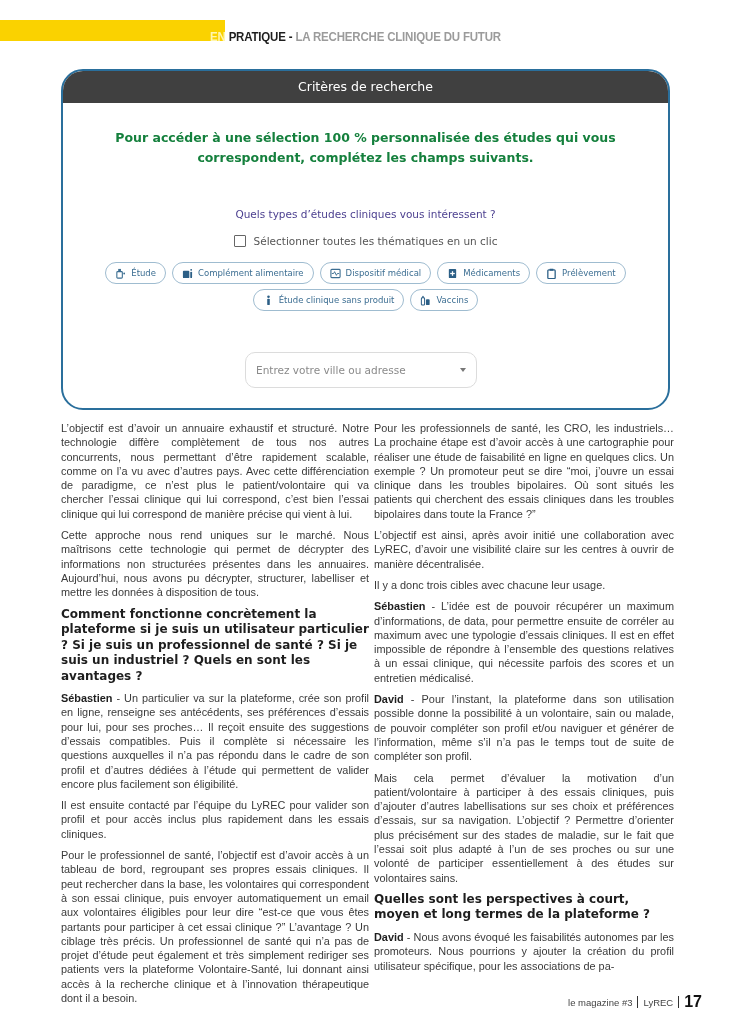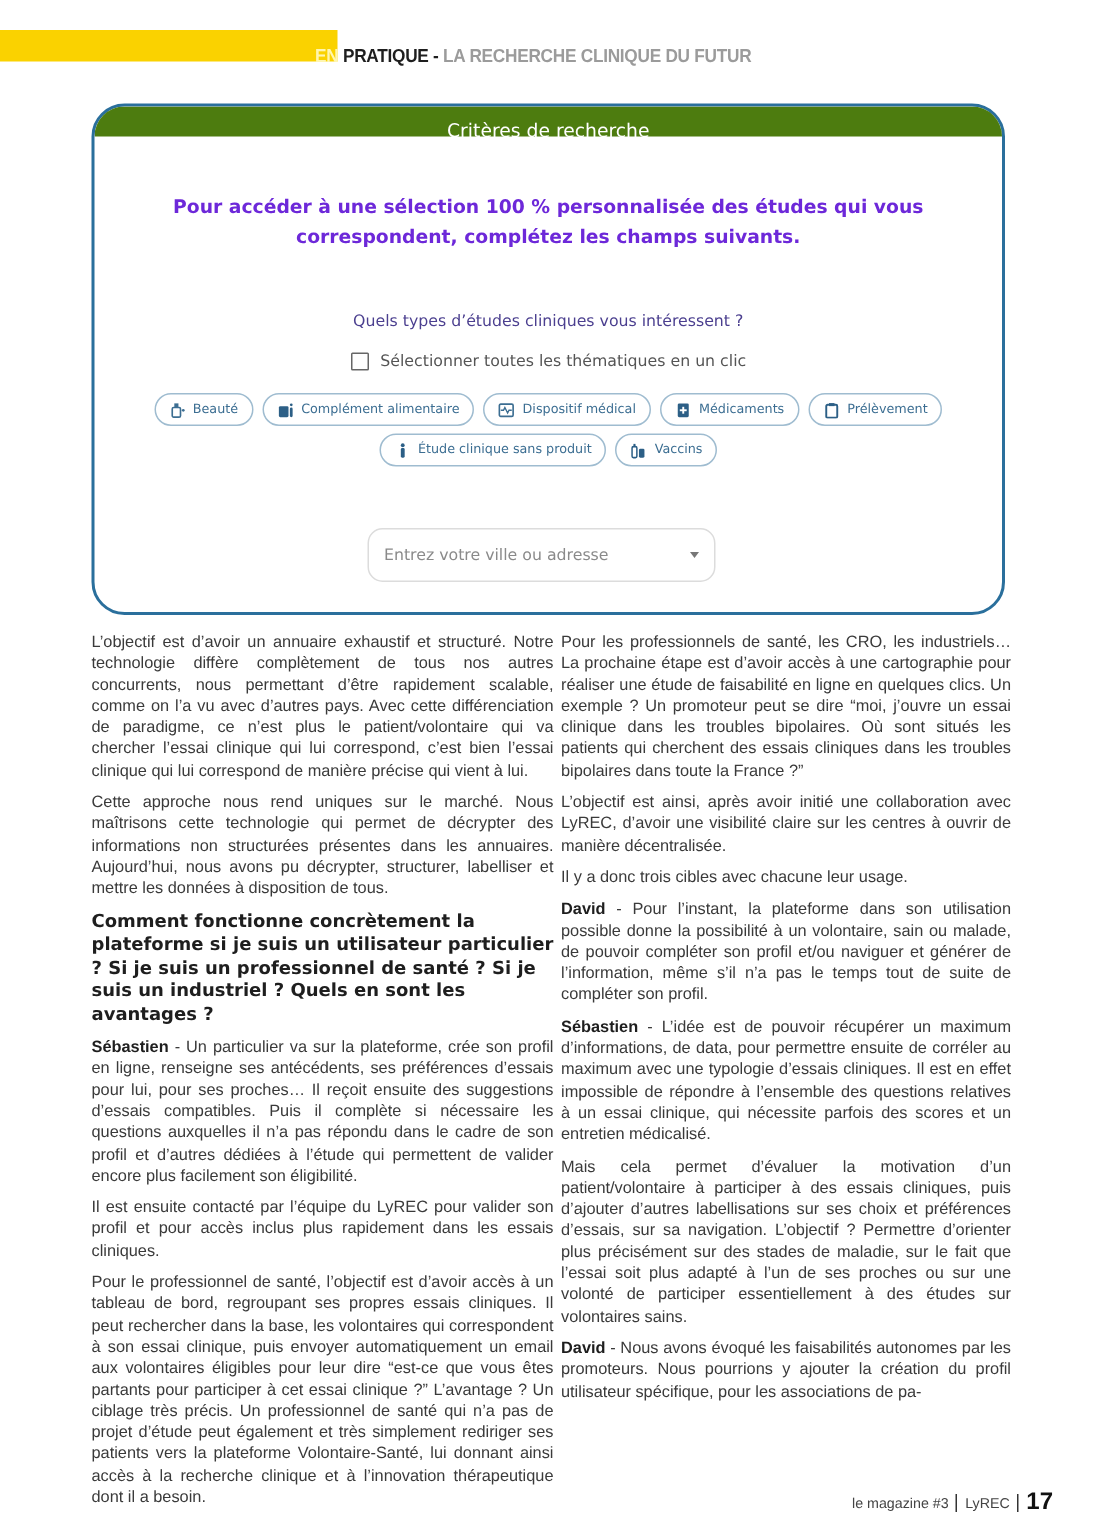--- a/index.html
+++ b/index.html
@@ -24,27 +24,27 @@
   .running-head .pr { color: #1e1e1e; }
   .running-head .sub { color: #9b9b9b; }
 
   
   .card {
     position: absolute; left: 61px; top: 69px; width: 605px; height: 337px;
     border: 2px solid #2a6f9c; border-radius: 22px; overflow: hidden;
     background: #fff;
   }
   .card-header {
-    height: 20px; background: #4d7c0f; color: #fff;
+    height: 32px; background: #404040; color: #fff;
     text-align: center; font-family: "DejaVu Sans", sans-serif;
     font-size: 12.5px; line-height: 32px;
   }
   .card-intro {
     position: absolute; top: 57px; left: 0; right: 0; text-align: center;
-    color: #6d28d9; font-weight: bold; font-size: 12.5px; line-height: 20px;
+    color: #15803d; font-weight: bold; font-size: 12.5px; line-height: 20px;
   }
   .card-question {
     position: absolute; top: 137px; left: 0; right: 0; text-align: center;
     color: #4b3f8f; font-size: 10.5px;
   }
   .select-all {
     position: absolute; top: 164px; left: 0; right: 0;
     display: flex; justify-content: center; align-items: center; gap: 8px;
     color: #555; font-size: 10.5px;
   }
@@ -117,21 +117,21 @@
     <span>Sélectionner toutes les thématiques en un clic</span>
   </label>
 
   <div class="chips-row r1">
     <div class="chip">
       <svg viewBox="0 0 12 12">
           <rect x="2" y="4" width="6" height="7" rx="1" fill="none" stroke="#3c6e92" stroke-width="1.2"></rect>
           <rect x="3.5" y="1" width="3" height="3" fill="#3c6e92"></rect>
           <circle cx="10" cy="6" r="1" fill="#3c6e92"></circle>
         </svg>
-      <span>Beauté</span>
+      <span>Étude</span>
     </div>
     <div class="chip">
       <svg viewBox="0 0 12 12">
           <rect x="1" y="3" width="7" height="8" rx="1" fill="#2c5f86"></rect>
           <rect x="9" y="4" width="2" height="7" rx="1" fill="#2c5f86"></rect>
           <circle cx="10" cy="2" r="1" fill="#2c5f86"></circle>
         </svg>
       <span>Complément alimentaire</span>
     </div>
     <div class="chip">
@@ -187,23 +187,24 @@
   <h3>Comment fonctionne concrètement la plateforme si je suis un utilisateur particulier ? Si je suis un professionnel de santé ? Si je suis un industriel ? Quels en sont les avantages ?</h3>
   <p><b>Sébastien</b><span> - Un particulier va sur la plateforme, crée son profil en ligne, renseigne ses antécédents, ses préférences d’essais pour lui, pour ses proches… Il reçoit ensuite des suggestions d’essais compatibles. Puis il complète si nécessaire les questions auxquelles il n’a pas répondu dans le cadre de son profil et d’autres dédiées à l’étude qui permettent de valider encore plus facilement son éligibilité.</span></p>
   <p>Il est ensuite contacté par l’équipe du LyREC pour valider son profil et pour accès inclus plus rapidement dans les essais cliniques.</p>
   <p>Pour le professionnel de santé, l’objectif est d’avoir accès à un tableau de bord, regroupant ses propres essais cliniques. Il peut rechercher dans la base, les volontaires qui correspondent à son essai clinique, puis envoyer automatiquement un email aux volontaires éligibles pour leur dire “est-ce que vous êtes partants pour participer à cet essai clinique ?” L’avantage ? Un ciblage très précis. Un professionnel de santé qui n’a pas de projet d’étude peut également et très simplement rediriger ses patients vers la plateforme Volontaire-Santé, lui donnant ainsi accès à la recherche clinique et à l’innovation thérapeutique dont il a besoin.</p>
 </div>
 
 <div class="col right">
   <p>Pour les professionnels de santé, les CRO, les industriels… La prochaine étape est d’avoir accès à une cartographie pour réaliser une étude de faisabilité en ligne en quelques clics. Un exemple ? Un promoteur peut se dire “moi, j’ouvre un essai clinique dans les troubles bipolaires. Où sont situés les patients qui cherchent des essais cliniques dans les troubles bipolaires dans toute la France ?”</p>
   <p>L’objectif est ainsi, après avoir initié une collaboration avec LyREC, d’avoir une visibilité claire sur les centres à ouvrir de manière décentralisée.</p>
   <p>Il y a donc trois cibles avec chacune leur usage.</p>
+  <p><b>Sébastien</b><span> - L’idée est de pouvoir récupérer un maximum d’informations, de data, pour permettre ensuite de corréler au maximum avec une typologie d’essais cliniques. Il est en effet impossible de répondre à l’ensemble des questions relatives à un essai clinique, qui nécessite parfois des scores et un entretien médicalisé.</span></p>
   <p><b>David</b><span> - Pour l’instant, la plateforme dans son utilisation possible donne la possibilité à un volontaire, sain ou malade, de pouvoir compléter son profil et/ou naviguer et générer de l’information, même s’il n’a pas le temps tout de suite de compléter son profil.</span></p>
-  <p><b>Sébastien</b><span> - L’idée est de pouvoir récupérer un maximum d’informations, de data, pour permettre ensuite de corréler au maximum avec une typologie d’essais cliniques. Il est en effet impossible de répondre à l’ensemble des questions relatives à un essai clinique, qui nécessite parfois des scores et un entretien médicalisé.</span></p>
   <p>Mais cela permet d’évaluer la motivation d’un patient/volontaire à participer à des essais cliniques, puis d’ajouter d’autres labellisations sur ses choix et préférences d’essais, sur sa navigation. L’objectif ? Permettre d’orienter plus précisément sur des stades de maladie, sur le fait que l’essai soit plus adapté à l’un de ses proches ou sur une volonté de participer essentiellement à des études sur volontaires sains.</p>
+  <h3>Quelles sont les perspectives à court, moyen et long termes de la plateforme ?</h3>
   <p><b>David</b><span> - Nous avons évoqué les faisabilités autonomes par les promoteurs. Nous pourrions y ajouter la création du profil utilisateur spécifique, pour les associations de pa-</span></p>
 </div>
 
 <div class="footer">
   <span>le magazine #3</span>
   <span class="sep"></span>
   <span>LyREC</span>
   <span class="sep"></span>
   <span class="num">17</span>
 </div>

